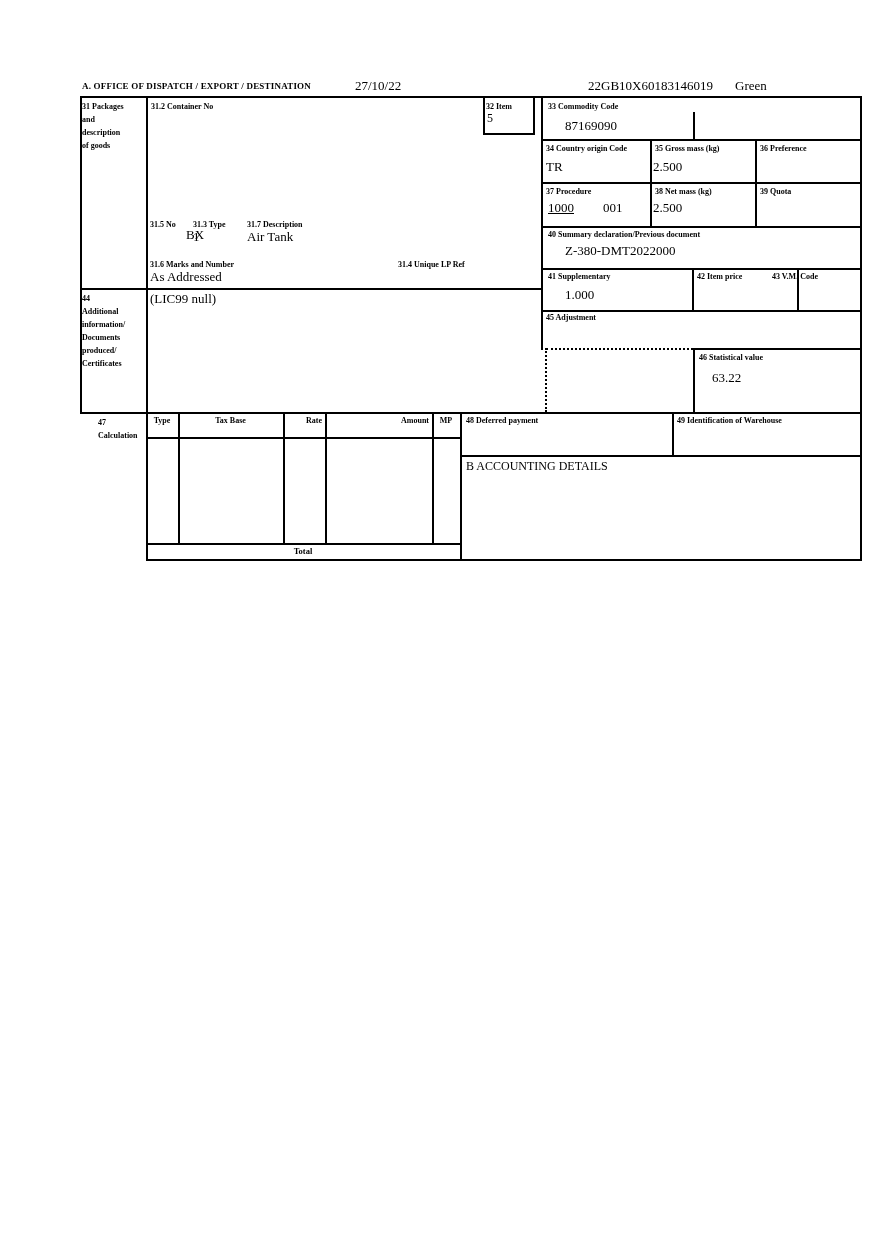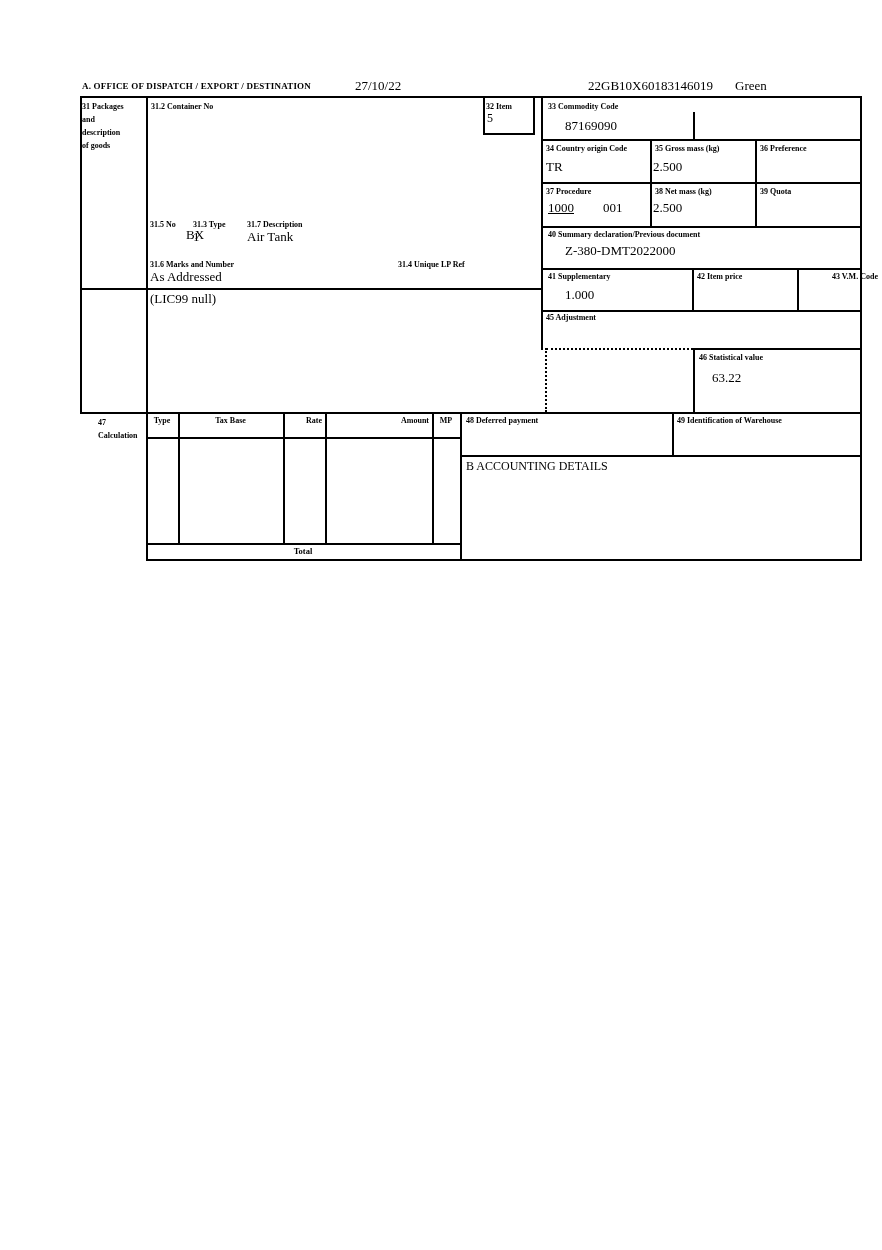--- a/index.html
+++ b/index.html
@@ -60,20 +60,26 @@
   <div class="vl" style="left:283px;top:412px;height:131px;"></div>
   <div class="vl" style="left:325px;top:412px;height:131px;"></div>
   <div class="vl" style="left:432px;top:412px;height:131px;"></div>
   <div class="vl" style="left:460px;top:412px;height:149px;"></div>
   <div class="vl" style="left:672px;top:412px;height:43px;"></div>
 
   <span class="lbl multi" style="left:82px;top:100px;width:62px;">31 Packages
 and
 description
 of goods</span>
+  <span class="lbl multi" style="left:82px;top:292px;width:62px;">44
+Additional
+information/
+Documents
+produced/
+Certificates</span>
   <span class="lbl multi" style="left:98px;top:416px;width:62px;">47
 Calculation</span>
 
   <span class="lbl" style="left:151px;top:102px;">31.2 Container No</span>
   <span class="lbl" style="left:486px;top:102px;">32 Item</span>
   <span class="val" style="left:487px;top:111px;font-size:12px;">5</span>
 
   <span class="lbl" style="left:150px;top:220px;">31.5 No</span>
   <span class="lbl" style="left:193px;top:220px;">31.3 Type</span>
   <span class="lbl" style="left:247px;top:220px;">31.7 Description</span>
@@ -100,21 +106,21 @@
   <span class="lbl" style="left:655px;top:187px;">38 Net mass (kg)</span>
   <span class="val" style="left:653px;top:201px;">2.500</span>
   <span class="lbl" style="left:760px;top:187px;">39 Quota</span>
 
   <span class="lbl" style="left:548px;top:230px;">40 Summary declaration/Previous document</span>
   <span class="val" style="left:565px;top:244px;">Z-380-DMT2022000</span>
 
   <span class="lbl" style="left:548px;top:272px;">41 Supplementary</span>
   <span class="val" style="left:565px;top:288px;">1.000</span>
   <span class="lbl" style="left:697px;top:272px;">42 Item price</span>
-  <span class="lbl" style="left:832px;top:272px;">43 V.M. Code</span>
+  <span class="lbl" style="left:772px;top:272px;">43 V.M. Code</span>
 
   <span class="val" style="left:150px;top:292px;text-align:right;">(LIC99 null)</span>
   <span class="lbl" style="left:546px;top:313px;">45 Adjustment</span>
   <span class="lbl" style="left:699px;top:353px;">46 Statistical value</span>
   <span class="val" style="left:712px;top:371px;">63.22</span>
 
   <span class="colhead" style="left:146px;width:32px;text-align:center;">Type</span>
   <span class="colhead" style="left:178px;width:105px;text-align:center;">Tax Base</span>
   <span class="colhead" style="left:283px;width:39px;text-align:right;">Rate</span>
   <span class="colhead" style="left:325px;width:104px;text-align:right;">Amount</span>

